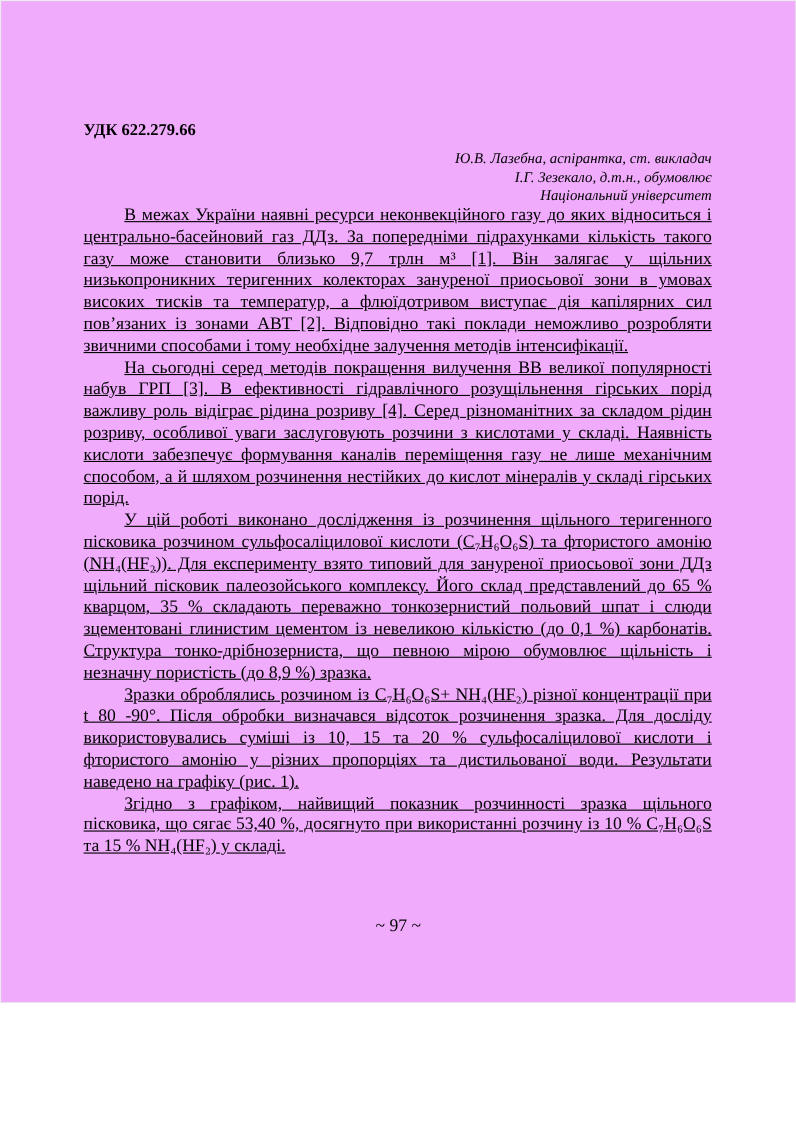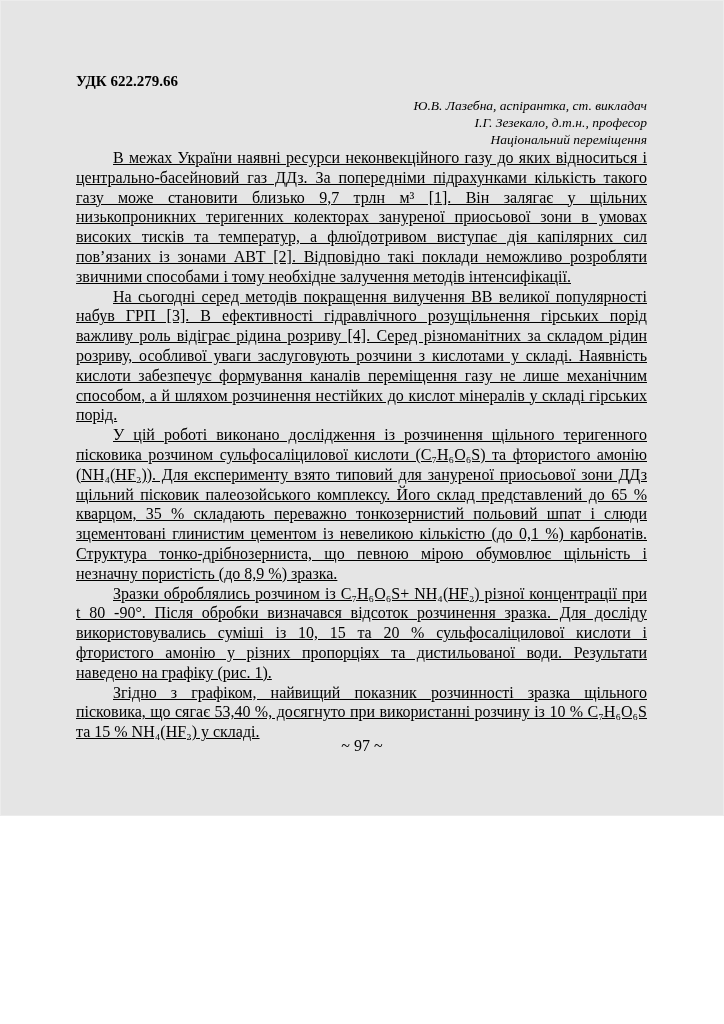--- a/index.html
+++ b/index.html
@@ -6,24 +6,24 @@
   html, body {
     background: #ffffff;
   }
   body {
     font-family: "Liberation Serif", "DejaVu Serif", serif;
     color: #000000;
   }
   .page {
     position: relative;
     width: 724px;
-    height: 816px;
-    background: #e5e5e5;
+    height: 912px;
+    background: #f0abfc;
     border: 1px solid #ececec;
-    padding: 70px 76px 0 75px;
+    padding: 108px 76px 0 75px;
     overflow: hidden;
   }
   .udk {
     font-weight: bold;
     font-size: 15px;
     line-height: 20px;
   }
   .authors {
     margin-top: 6px;
     text-align: right;
@@ -58,22 +58,22 @@
 </style>
 </head>
 <body>
 
 <div class="page">
 
   <div class="udk">УДК 622.279.66</div>
 
   <div class="authors">
     <div class="author-line">Ю.В. Лазебна, аспірантка, ст. викладач</div>
-    <div class="author-line">І.Г. Зезекало, д.т.н., професор</div>
-    <div class="author-line">Національний переміщення</div>
+    <div class="author-line">І.Г. Зезекало, д.т.н., обумовлює</div>
+    <div class="author-line">Національний університет</div>
   </div>
 
 
   <div class="body-text">
     <p>В межах України наявні ресурси неконвекційного газу до яких відноситься і центрально-басейновий газ ДДз. За попередніми підрахунками кількість такого газу може становити близько 9,7 трлн м³ [1]. Він залягає у щільних низькопроникних теригенних колекторах зануреної приосьової зони в умовах високих тисків та температур, а флюїдотривом виступає дія капілярних сил пов’язаних із зонами АВТ [2]. Відповідно такі поклади неможливо розробляти звичними способами і тому необхідне залучення методів інтенсифікації.</p>
     <p>На сьогодні серед методів покращення вилучення ВВ великої популярності набув ГРП [3]. В ефективності гідравлічного розущільнення гірських порід важливу роль відіграє рідина розриву [4]. Серед різноманітних за складом рідин розриву, особливої уваги заслуговують розчини з кислотами у складі. Наявність кислоти забезпечує формування каналів переміщення газу не лише механічним способом, а й шляхом розчинення нестійких до кислот мінералів у складі гірських порід.</p>
     <p>У цій роботі виконано дослідження із розчинення щільного теригенного пісковика розчином сульфосаліцилової кислоти (C₇H₆O₆S) та фтористого амонію (NH₄(HF₂)). Для експерименту взято типовий для зануреної приосьової зони ДДз щільний пісковик палеозойського комплексу. Його склад представлений до 65 % кварцом, 35 % складають переважно тонкозернистий польовий шпат і слюди зцементовані глинистим цементом із невеликою кількістю (до 0,1 %) карбонатів. Структура тонко-дрібнозерниста, що певною мірою обумовлює щільність і незначну пористість (до 8,9 %) зразка.</p>
     <p>Зразки оброблялись розчином із C₇H₆O₆S+ NH₄(HF₂) різної концентрації при t 80 -90°. Після обробки визначався відсоток розчинення зразка. Для досліду використовувались суміші із 10, 15 та 20 % сульфосаліцилової кислоти і фтористого амонію у різних пропорціях та дистильованої води. Результати наведено на графіку (рис. 1).</p>
     <p>Згідно з графіком, найвищий показник розчинності зразка щільного пісковика, що сягає 53,40 %, досягнуто при використанні розчину із 10 % C₇H₆O₆S та 15 % NH₄(HF₂) у складі.</p>
   </div>

